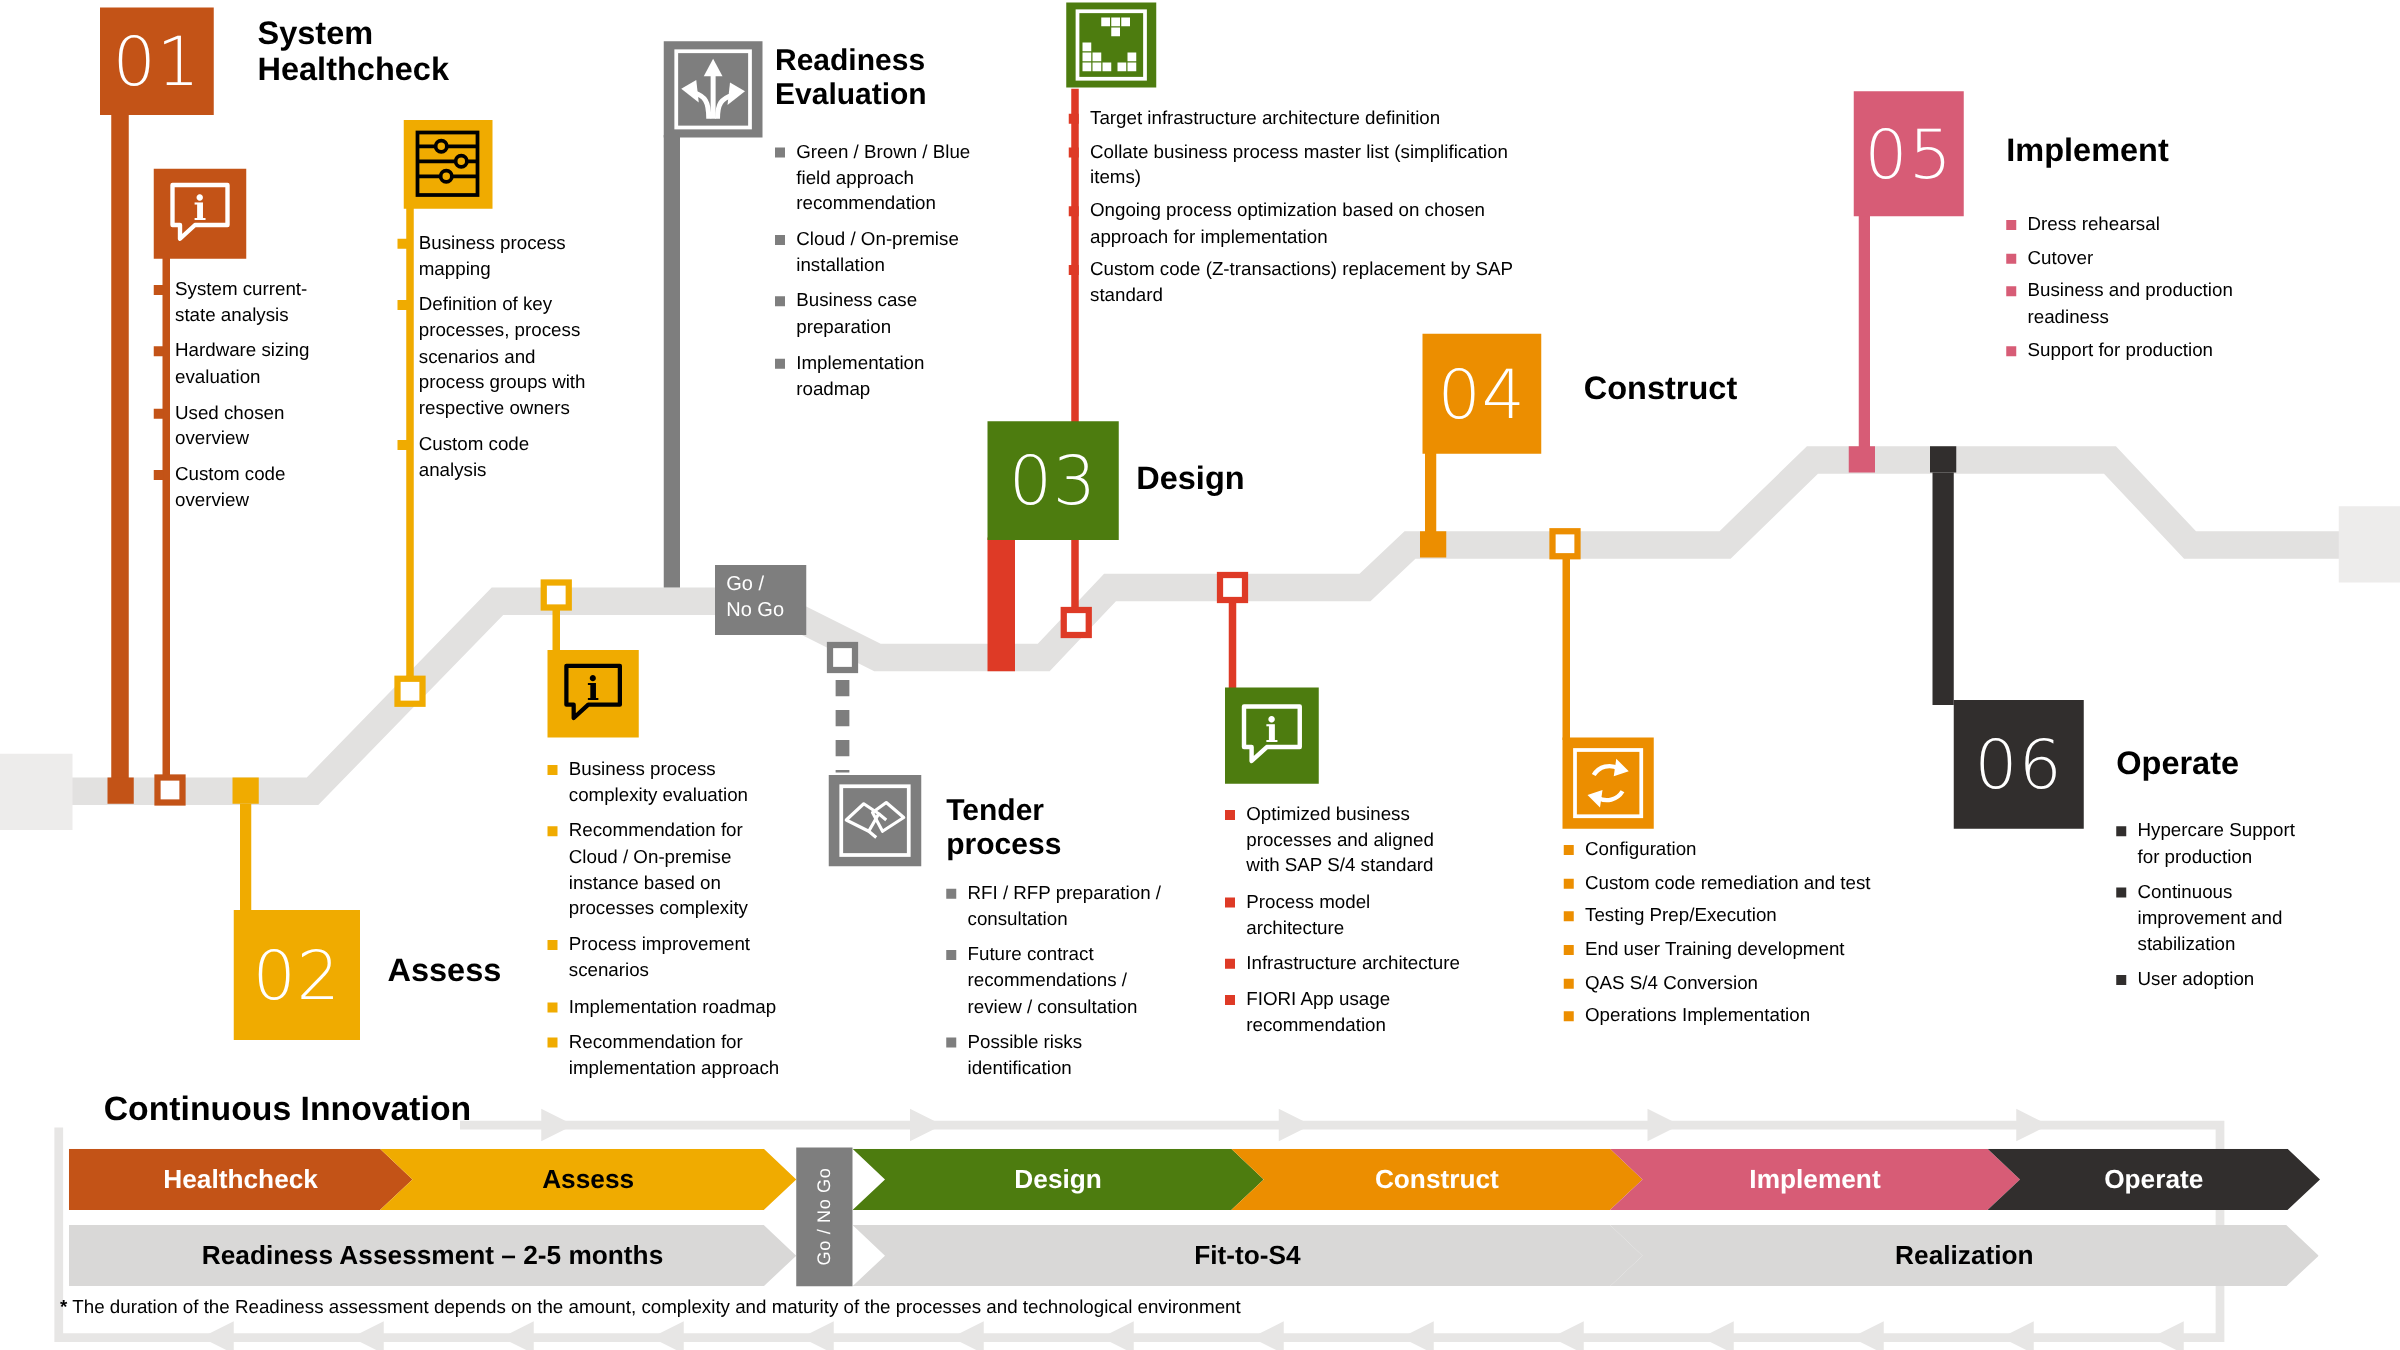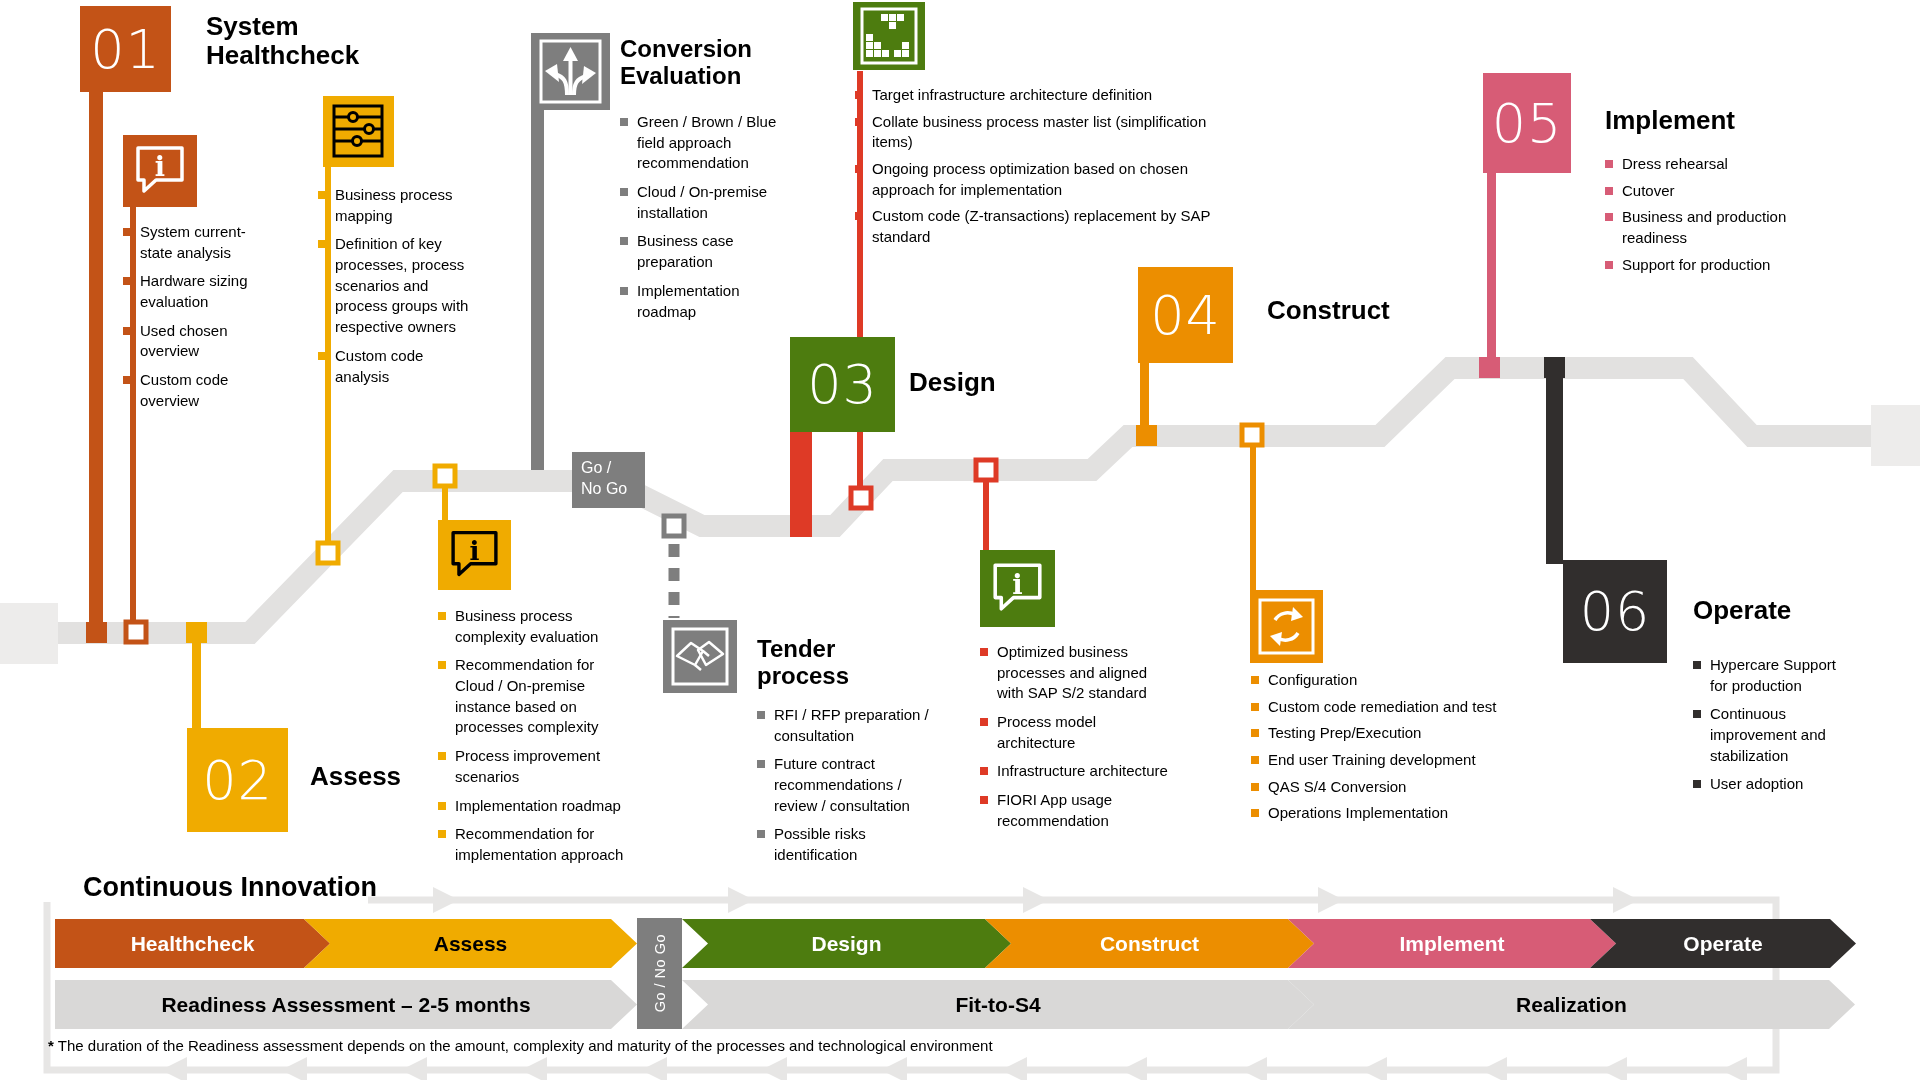--- a/index.html
+++ b/index.html
@@ -134,21 +134,21 @@
       <span>04</span>
     </div>
   <div class="sq bg-im" style="left:1483px;top:73px;width:88px;height:100px;">
       <span>05</span>
     </div>
   <div class="sq bg-op" style="left:1563px;top:560px;width:104px;height:103px;">
       <span>06</span>
     </div>
 
   <div class="title t27" style="left:206px;top:12px;width:185px;">System Healthcheck</div>
-  <div class="title t24" style="left:620px;top:36px;width:150px;">Conversion Evaluation</div>
+  <div class="title t24" style="left:620px;top:36px;width:150px;">Readiness Evaluation</div>
   <div class="title t27" style="left:310px;top:762px;">Assess</div>
   <div class="title t24" style="left:757px;top:636px;width:115px;">Tender process</div>
   <div class="title t27" style="left:909px;top:368px;">Design</div>
   <div class="title t27" style="left:1267px;top:296px;">Construct</div>
   <div class="title t27" style="left:1605px;top:106px;">Implement</div>
   <div class="title t27" style="left:1693px;top:596px;">Operate</div>
 
   <div class="icon bg-hc" style="left:123px;top:135px;width:74px;height:72px;">
     <svg width="74" height="72" viewBox="0 0 74 72">
       <path d="M15 13 H59 V45 H33 L21 56 V45 H15 Z" fill="none" stroke="#fff" stroke-width="3.5" stroke-linejoin="round"></path>
@@ -325,21 +325,21 @@
         <span>Future contract recommendations / review / consultation</span>
       </div>
       <div class="li">
         <span class="bu bu-gr"></span>
         <span>Possible risks identification</span>
       </div>
     </div>
   <div class="list" style="left:980px;top:642px;width:190px;">
       <div class="li">
         <span class="bu bu-de"></span>
-        <span>Optimized business processes and aligned with SAP S/2 standard</span>
+        <span>Optimized business processes and aligned with SAP S/4 standard</span>
       </div>
       <div class="li">
         <span class="bu bu-de"></span>
         <span>Process model architecture</span>
       </div>
       <div class="li">
         <span class="bu bu-de"></span>
         <span>Infrastructure architecture</span>
       </div>
       <div class="li">
@@ -366,21 +366,21 @@
       </div>
       <div class="li" style="margin-bottom:6px;">
         <span class="bu bu-co"></span>
         <span>QAS S/4 Conversion</span>
       </div>
       <div class="li" style="margin-bottom:6px;">
         <span class="bu bu-co"></span>
         <span>Operations Implementation</span>
       </div>
     </div>
-  <div class="list" style="left:1605px;top:154px;width:195px;">
+  <div class="list" style="left:1605px;top:170px;width:195px;">
       <div class="li" style="margin-bottom:6px;">
         <span class="bu bu-im"></span>
         <span>Dress rehearsal</span>
       </div>
       <div class="li" style="margin-bottom:6px;">
         <span class="bu bu-im"></span>
         <span>Cutover</span>
       </div>
       <div class="li" style="margin-bottom:6px;">
         <span class="bu bu-im"></span>

